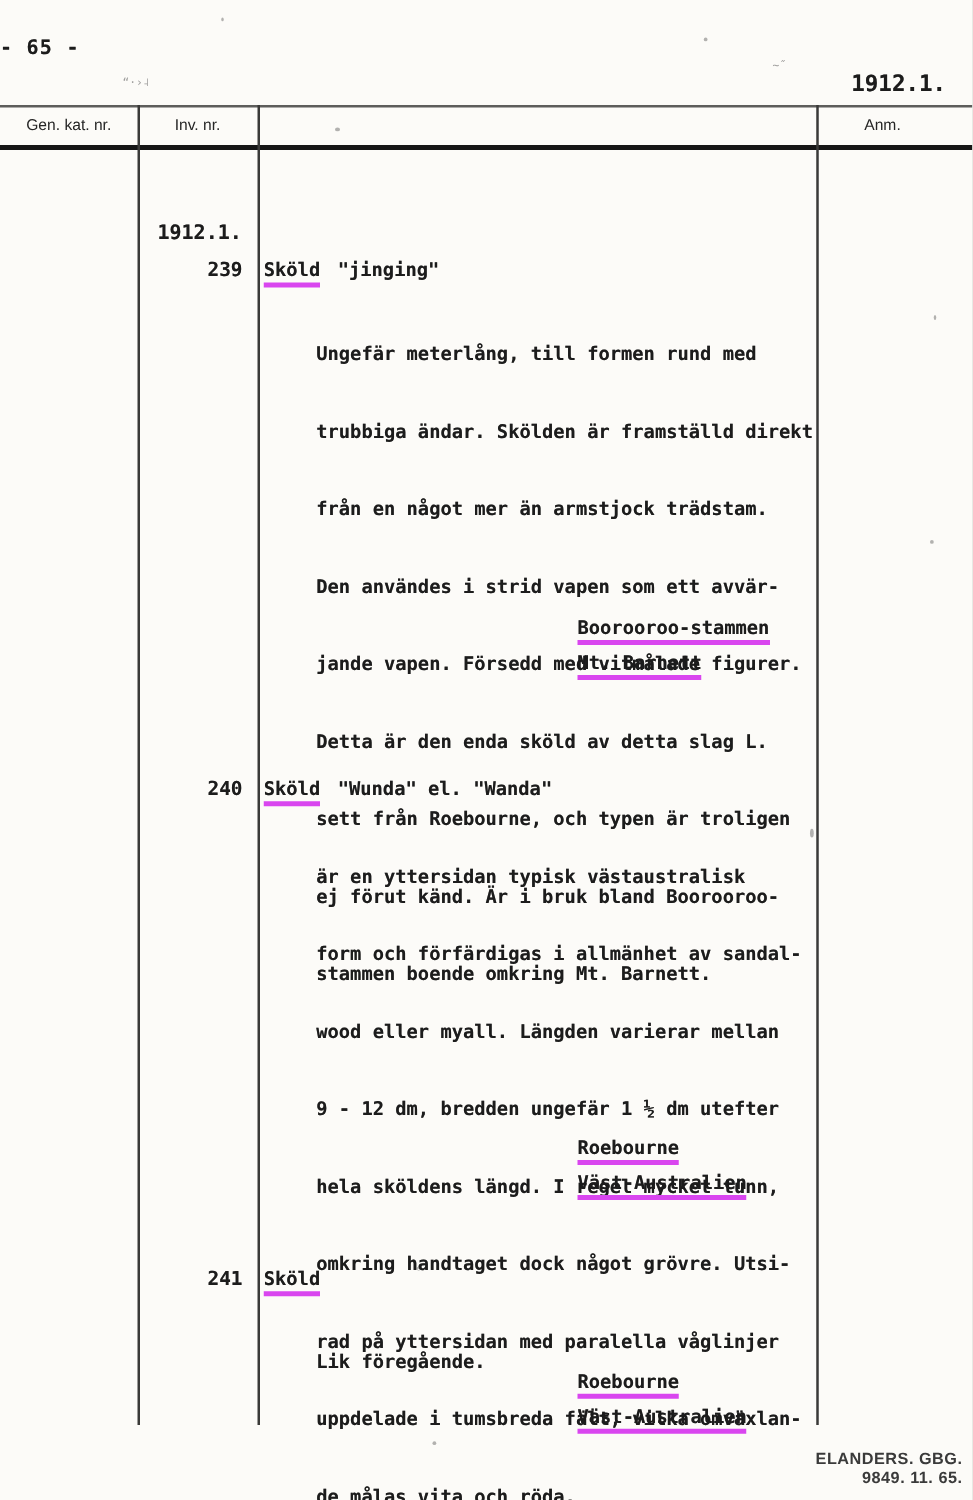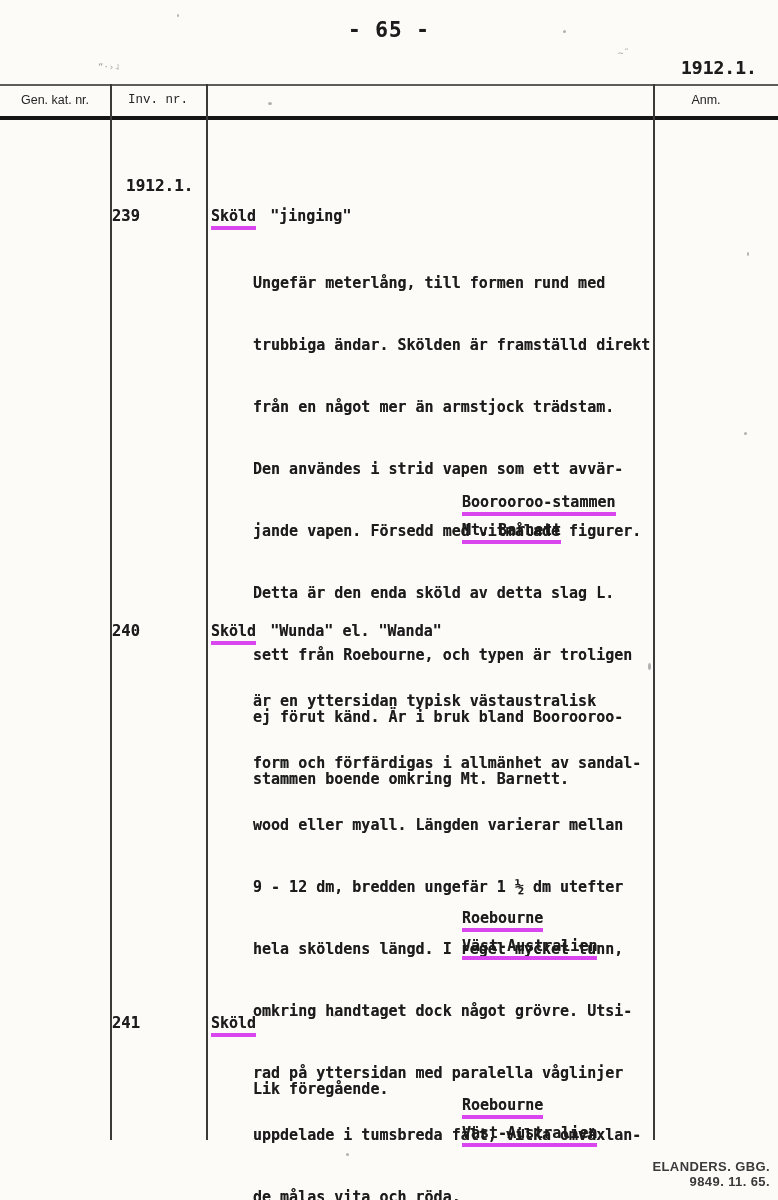--- a/index.html
+++ b/index.html
@@ -17,23 +17,22 @@
   .tw {
     font-family: "DejaVu Sans Mono", monospace;
     font-weight: bold;
     font-size: 15px;
     color: #1c1c1c;
     text-shadow: 0 0 0.5px rgba(20,20,20,0.55);
     white-space: pre;
   }
   .page-number {
     position: absolute;
-    top: 18px; left: 0; width: 778px;
-    text-align: center;
-    font-size: 21px;
+    top: 28px; left: 0; width: 778px;
+    font-size: 16px;
     letter-spacing: 1px;
   }
   .year-ref-top {
     position: absolute;
     top: 57px; left: 681px;
     font-size: 18px;
   }
   
   .rule-top    { position: absolute; top: 84px;  left: 0; width: 778px; height: 2px; background: #5d5d5b; }
   .rule-thick  { position: absolute; top: 116px; left: 0; width: 778px; height: 3.5px; background: #161616; }
@@ -43,25 +42,25 @@
   .vline.v3 { left: 653px; }
   .col-header {
     position: absolute;
     top: 93px;
     font-family: "Liberation Sans", sans-serif;
     font-size: 12.5px;
     color: #252525;
     text-align: center;
   }
   .col-header.h1 { left: 0;     width: 110px; }
-  .col-header.h2 { left: 110px; width: 96px; font-family: Liberation Mono, monospace;  }
+  .col-header.h2 { left: 110px; width: 96px;  }
   .col-header.h3 { left: 656px; width: 100px; }
   
   .group-label { position: absolute; left: 126px; font-size: 16px; }
-  .inv-nr      { position: absolute; left: 112px; width: 82px; text-align: left; font-size: 15.5px; }
+  .inv-nr      { position: absolute; left: 112px; width: 82px; text-align: right; font-size: 15.5px; }
   .entry-title { position: absolute; left: 211px; }
   .entry-title .subtitle { margin-left: 14px; }
   .u {
     display: inline-block;
     border-bottom: 4px solid #d946ef;
     padding-bottom: 1px;
   }
   .body-block { position: absolute; left: 253px; }
   .body-line  { line-height: 26px; height: 26px; }
   .annot-block { position: absolute; left: 462px; }

